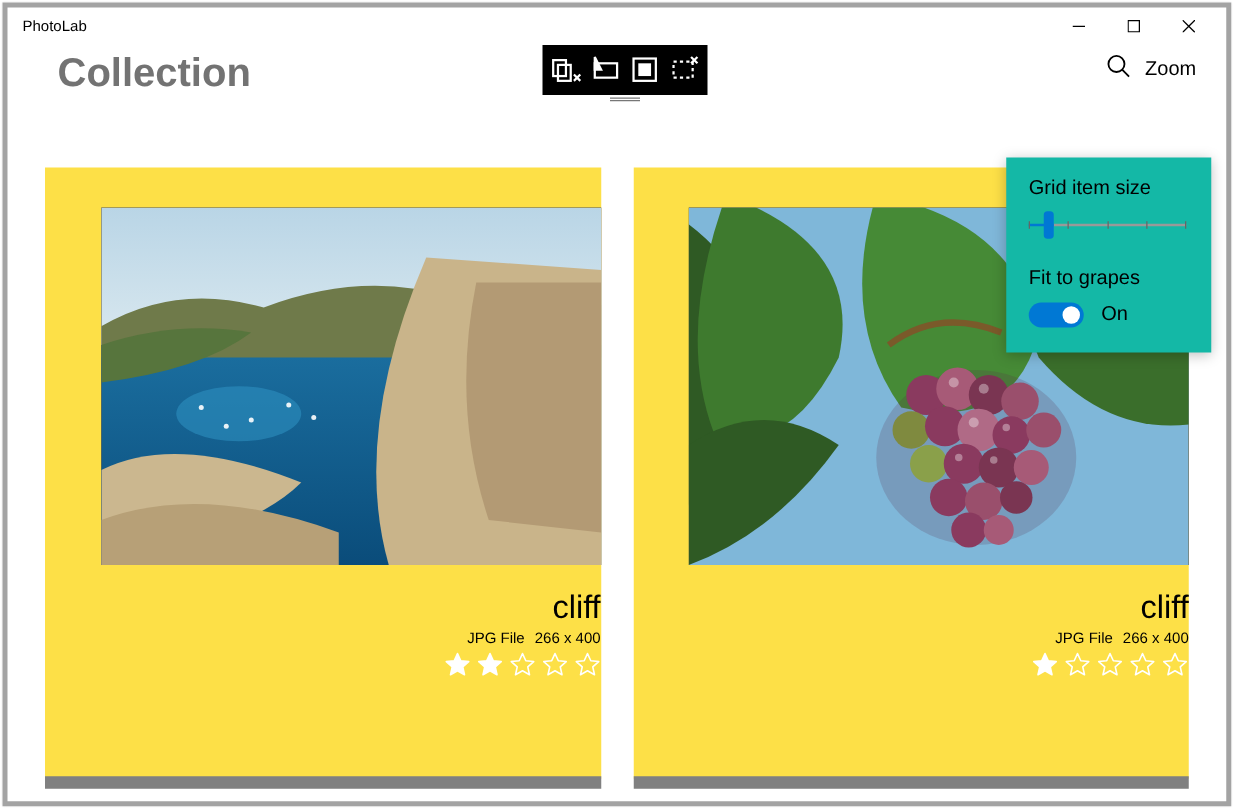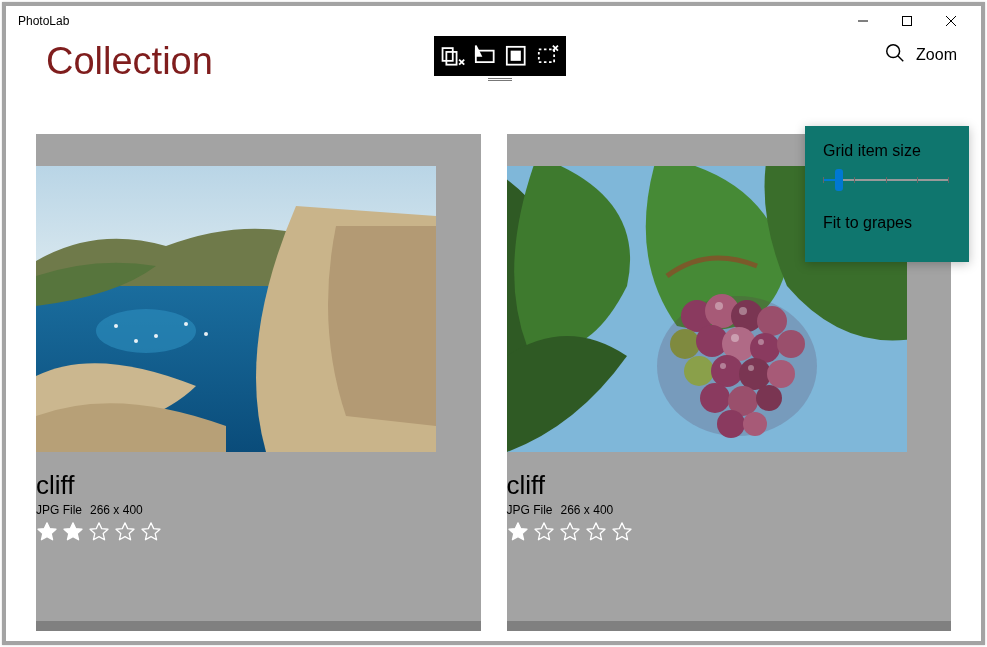--- a/index.html
+++ b/index.html
@@ -43,23 +43,23 @@
   .sysbtn svg { width: 10px; height: 10px; display: block; }
 
   .header {
     position: relative;
     height: 70px;
   }
   .page-title {
     position: absolute;
     left: 40px;
     top: 4px;
-    font-size: 38px;
-    font-weight: 400;
-    color: #7f1d1d;
+    font-size: 32px;
+    font-weight: 700;
+    color: #737373;
   }
   .toolbar {
     position: absolute;
     left: 428px;
     top: 0px;
     width: 132px;
     height: 40px;
     background: #000;
     display: flex;
     align-items: center;
@@ -101,24 +101,24 @@
     position: absolute;
     left: 30px;
     top: 128px;
     right: 30px;
     bottom: 18px;
     display: flex;
     gap: 26px;
   }
   .card {
     flex: 1;
-    background: #a3a3a3;
+    background: #fde047;
     display: flex;
     flex-direction: column;
-    align-items: flex-start;
+    align-items: flex-end;
     padding-top: 32px;
     position: relative;
   }
   .thumb {
     width: 400px;
     height: 286px;
     background: #444;
     display: flex;
     align-items: center;
     justify-content: center;
@@ -151,21 +151,21 @@
     display:flex;
     gap:26px;
   }
   .content-wrap div { flex:1; background:#808080; }
 
   .flyout {
     position: absolute;
     right: 12px;
     top: 120px;
     width: 164px;
-    background: #0f766e;
+    background: #14b8a6;
     box-shadow: 0 2px 10px rgba(0,0,0,0.25);
     padding: 16px 18px 20px 18px;
     font-size: 16px;
     color: #000;
   }
   .flyout .fly-label { margin-bottom: 10px; }
   .slider {
     position: relative;
     width: 126px; height: 20px;
     margin-bottom: 24px;
@@ -426,15 +426,21 @@
       <div class="slider-ticks">
           <span></span>
           <span></span>
           <span></span>
           <span></span>
           <span></span>
         </div>
       <div class="slider-thumb"></div>
     </div>
     <div class="fly-label">Fit to grapes</div>
+    <div class="toggle-row">
+      <div class="toggle">
+        <div class="toggle-knob"></div>
+      </div>
+      <span>On</span>
+    </div>
   </div>
 
 </div>
 
 </body></html>

